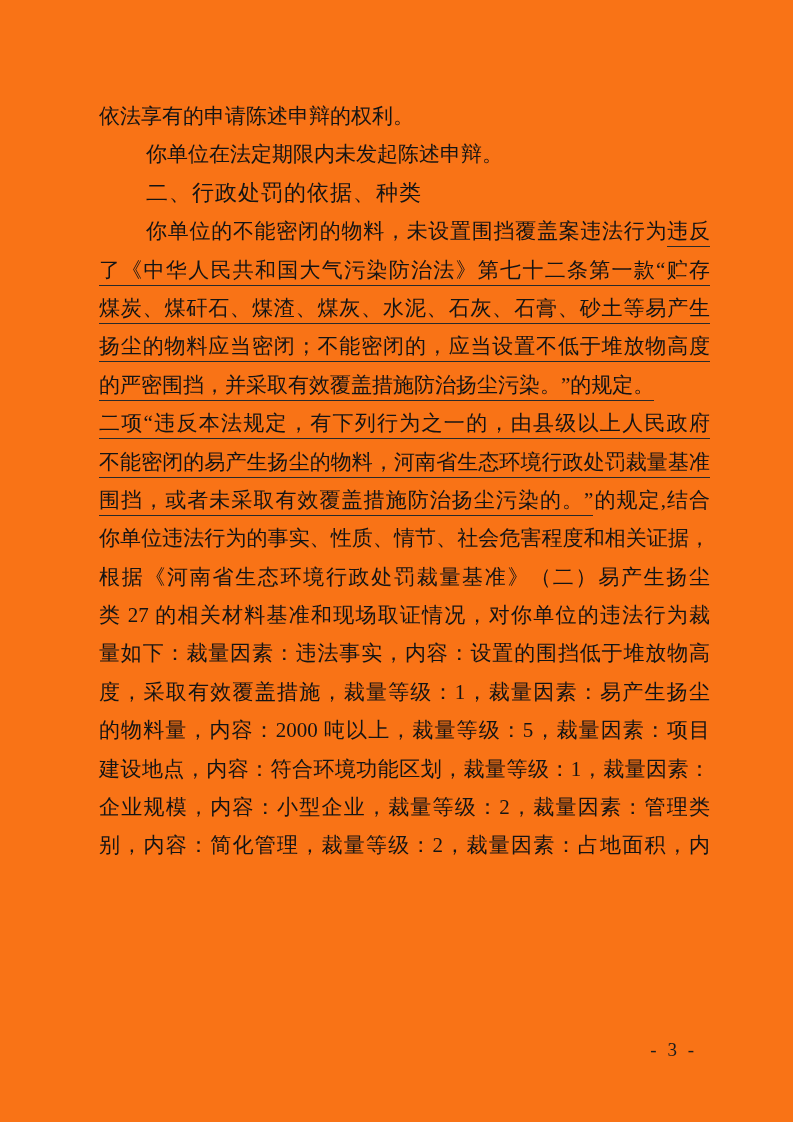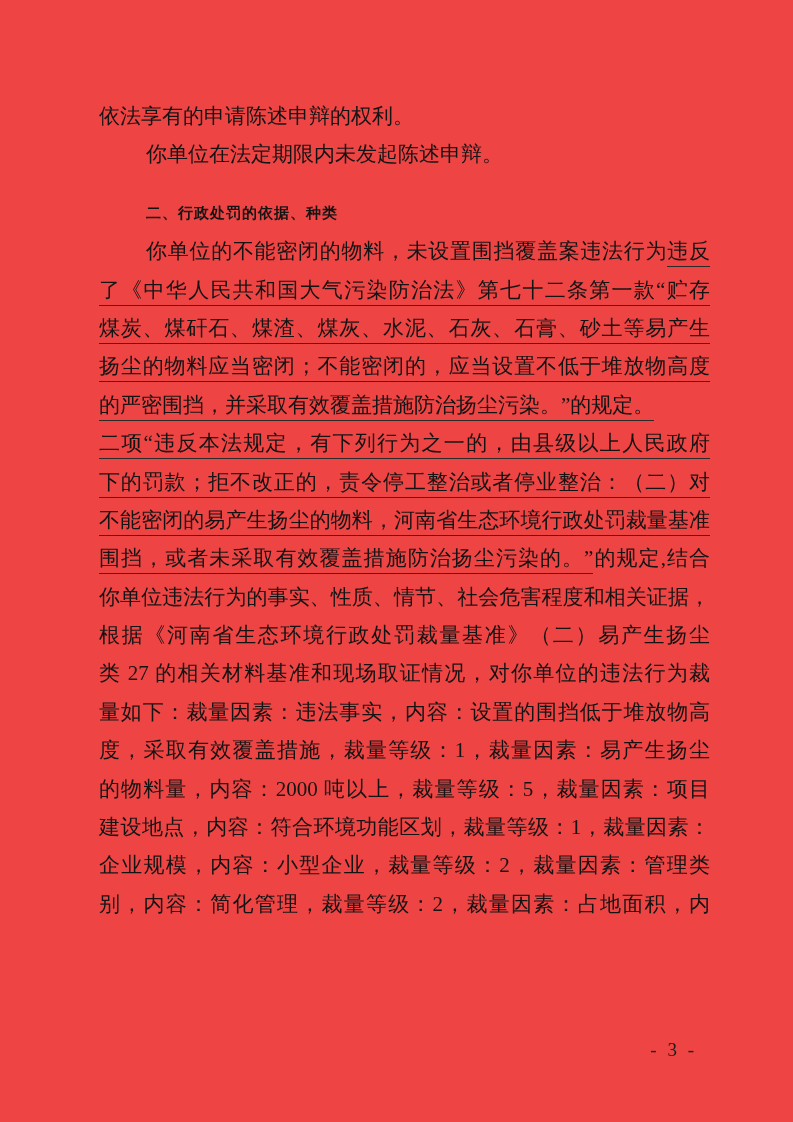--- a/index.html
+++ b/index.html
@@ -4,21 +4,21 @@
 <style>
   html, body {
     margin: 0;
     padding: 0;
     background: #e8e8e8;
   }
   .page {
     position: relative;
     width: 793px;
     height: 1122px;
-    background: #ef4444;
+    background: #f97316;
     overflow: hidden;
     font-family: "Liberation Serif", "DejaVu Serif", serif;
     color: #141414;
   }
   .content {
     position: absolute;
     left: 99px;
     top: 97px;
     width: 611px;
   }
@@ -31,24 +31,23 @@
   .line.justify {
     white-space: normal;
     text-align: justify;
     text-align-last: justify;
   }
   .line.indent {
     text-indent: 47px;
   }
   .line.heading {
     font-family: "Liberation Sans", "DejaVu Sans", sans-serif;
-    font-weight: 700;
-    font-size: 15px;
+    font-weight: 400;
+    font-size: 22px;
     letter-spacing: 1px;
-    margin-top: 20px;
   }
   .u {
     border-bottom: 1.5px solid #2a2a2a;
     padding-bottom: 3px;
   }
   .page-number {
     position: absolute;
     top: 1038px;
     right: 96px;
     font-size: 19px;
@@ -64,21 +63,20 @@
   <div class="content">
       <div class="line"><span>依法享有的申请陈述申辩的权利。</span></div>
       <div class="line indent"><span>你单位在法定期限内未发起陈述申辩。</span></div>
       <div class="line indent heading"><span>二、行政处罚的依据、种类</span></div>
       <div class="line justify indent"><span>你单位的不能密闭的物料，未设置围挡覆盖案违法行为</span><span class="u">违反</span></div>
       <div class="line justify"><span class="u">了《中华人民共和国大气污染防治法》第七十二条第一款“贮存</span></div>
       <div class="line justify"><span class="u">煤炭、煤矸石、煤渣、煤灰、水泥、石灰、石膏、砂土等易产生</span></div>
       <div class="line justify"><span class="u">扬尘的物料应当密闭；不能密闭的，应当设置不低于堆放物高度</span></div>
       <div class="line"><span class="u">的严密围挡，并采取有效覆盖措施防治扬尘污染。”的规定。</span></div>
       <div class="line justify"><span class="u">二项“违反本法规定，有下列行为之一的，由县级以上人民政府</span></div>
-      <div class="line justify"><span class="u">下的罚款；拒不改正的，责令停工整治或者停业整治：（二）对</span></div>
       <div class="line justify"><span class="u">不能密闭的易产生扬尘的物料，河南省生态环境行政处罚裁量基准</span></div>
       <div class="line justify"><span class="u">围挡，或者未采取有效覆盖措施防治扬尘污染的。”</span><span>的规定,结合</span></div>
       <div class="line justify"><span>你单位违法行为的事实、性质、情节、社会危害程度和相关证据，</span></div>
       <div class="line justify"><span>根据《河南省生态环境行政处罚裁量基准》（二）易产生扬尘</span></div>
       <div class="line justify"><span>类 27 的相关材料基准和现场取证情况，对你单位的违法行为裁</span></div>
       <div class="line justify"><span>量如下：裁量因素：违法事实，内容：设置的围挡低于堆放物高</span></div>
       <div class="line justify"><span>度，采取有效覆盖措施，裁量等级：1，裁量因素：易产生扬尘</span></div>
       <div class="line justify"><span>的物料量，内容：2000 吨以上，裁量等级：5，裁量因素：项目</span></div>
       <div class="line justify"><span>建设地点，内容：符合环境功能区划，裁量等级：1，裁量因素：</span></div>
       <div class="line justify"><span>企业规模，内容：小型企业，裁量等级：2，裁量因素：管理类</span></div>

